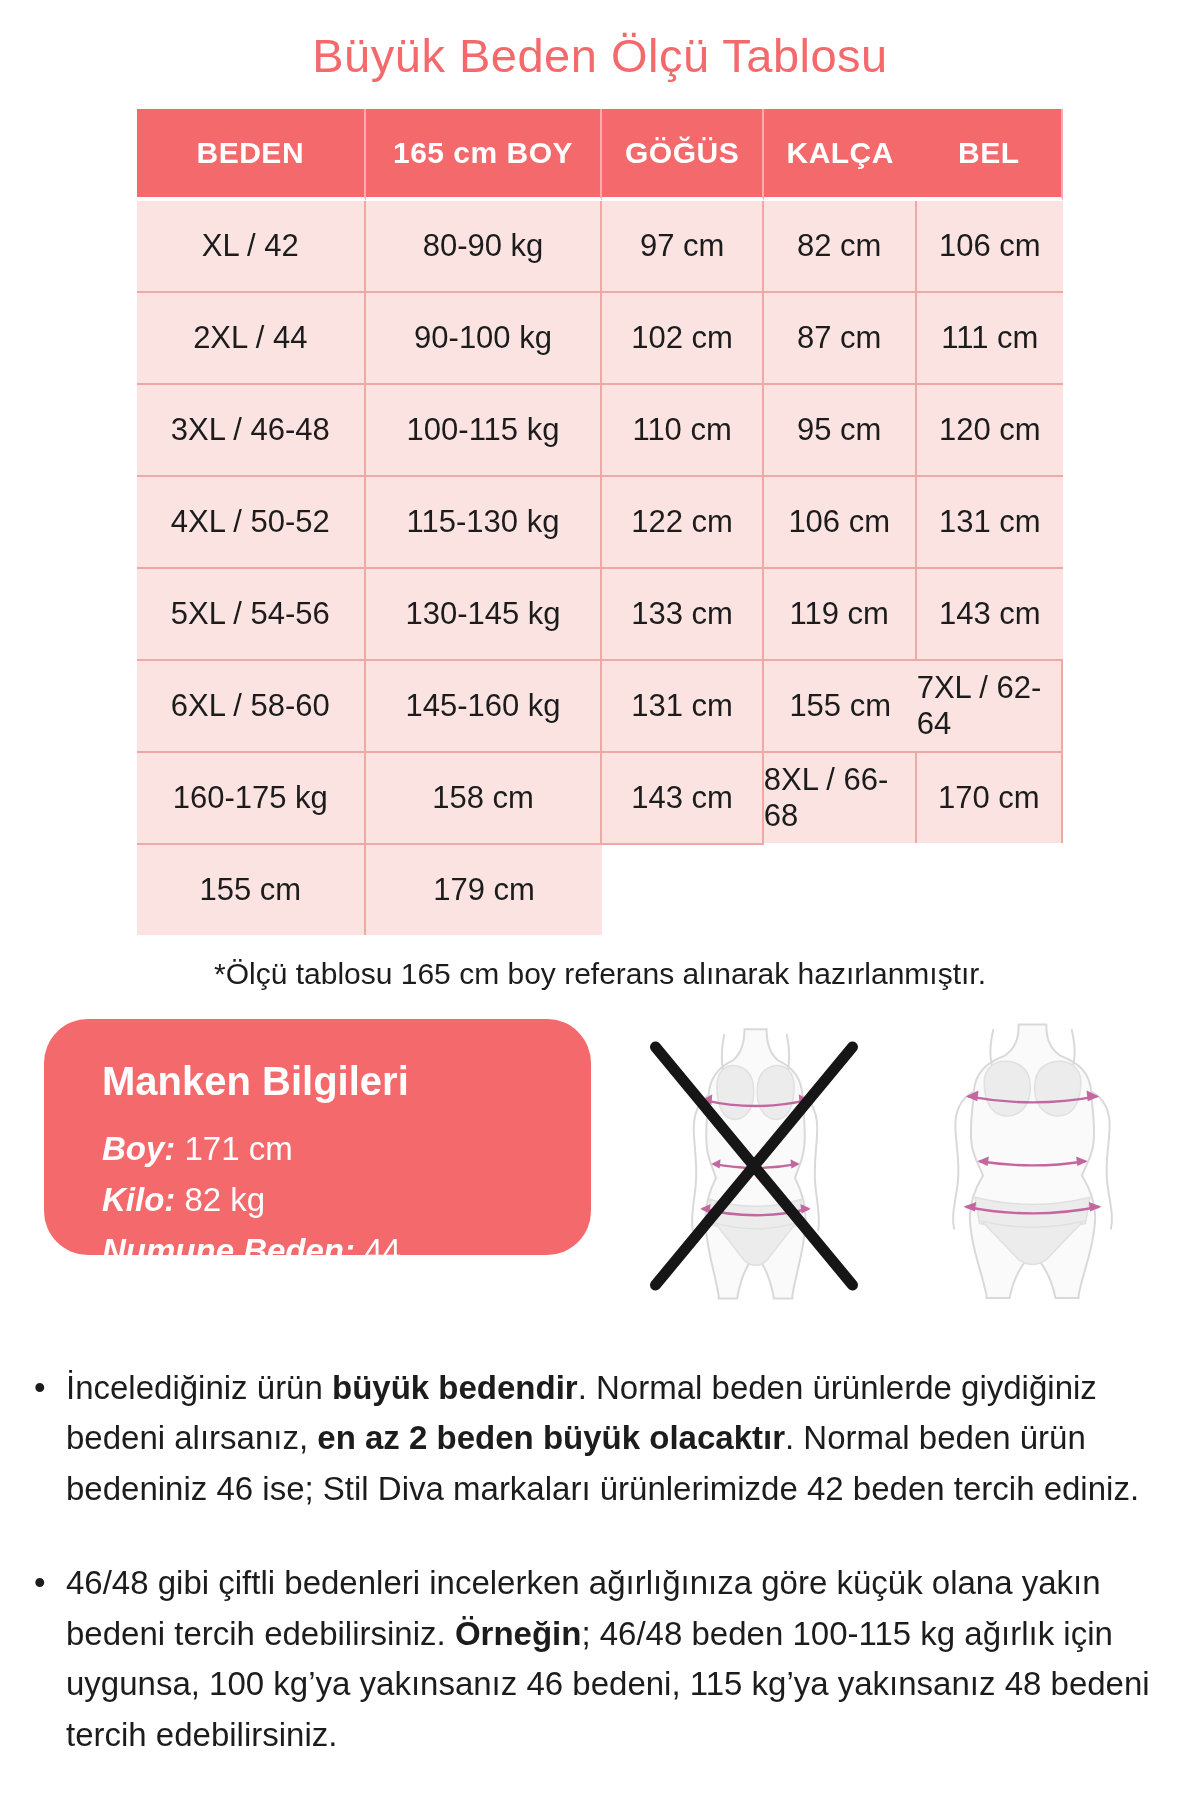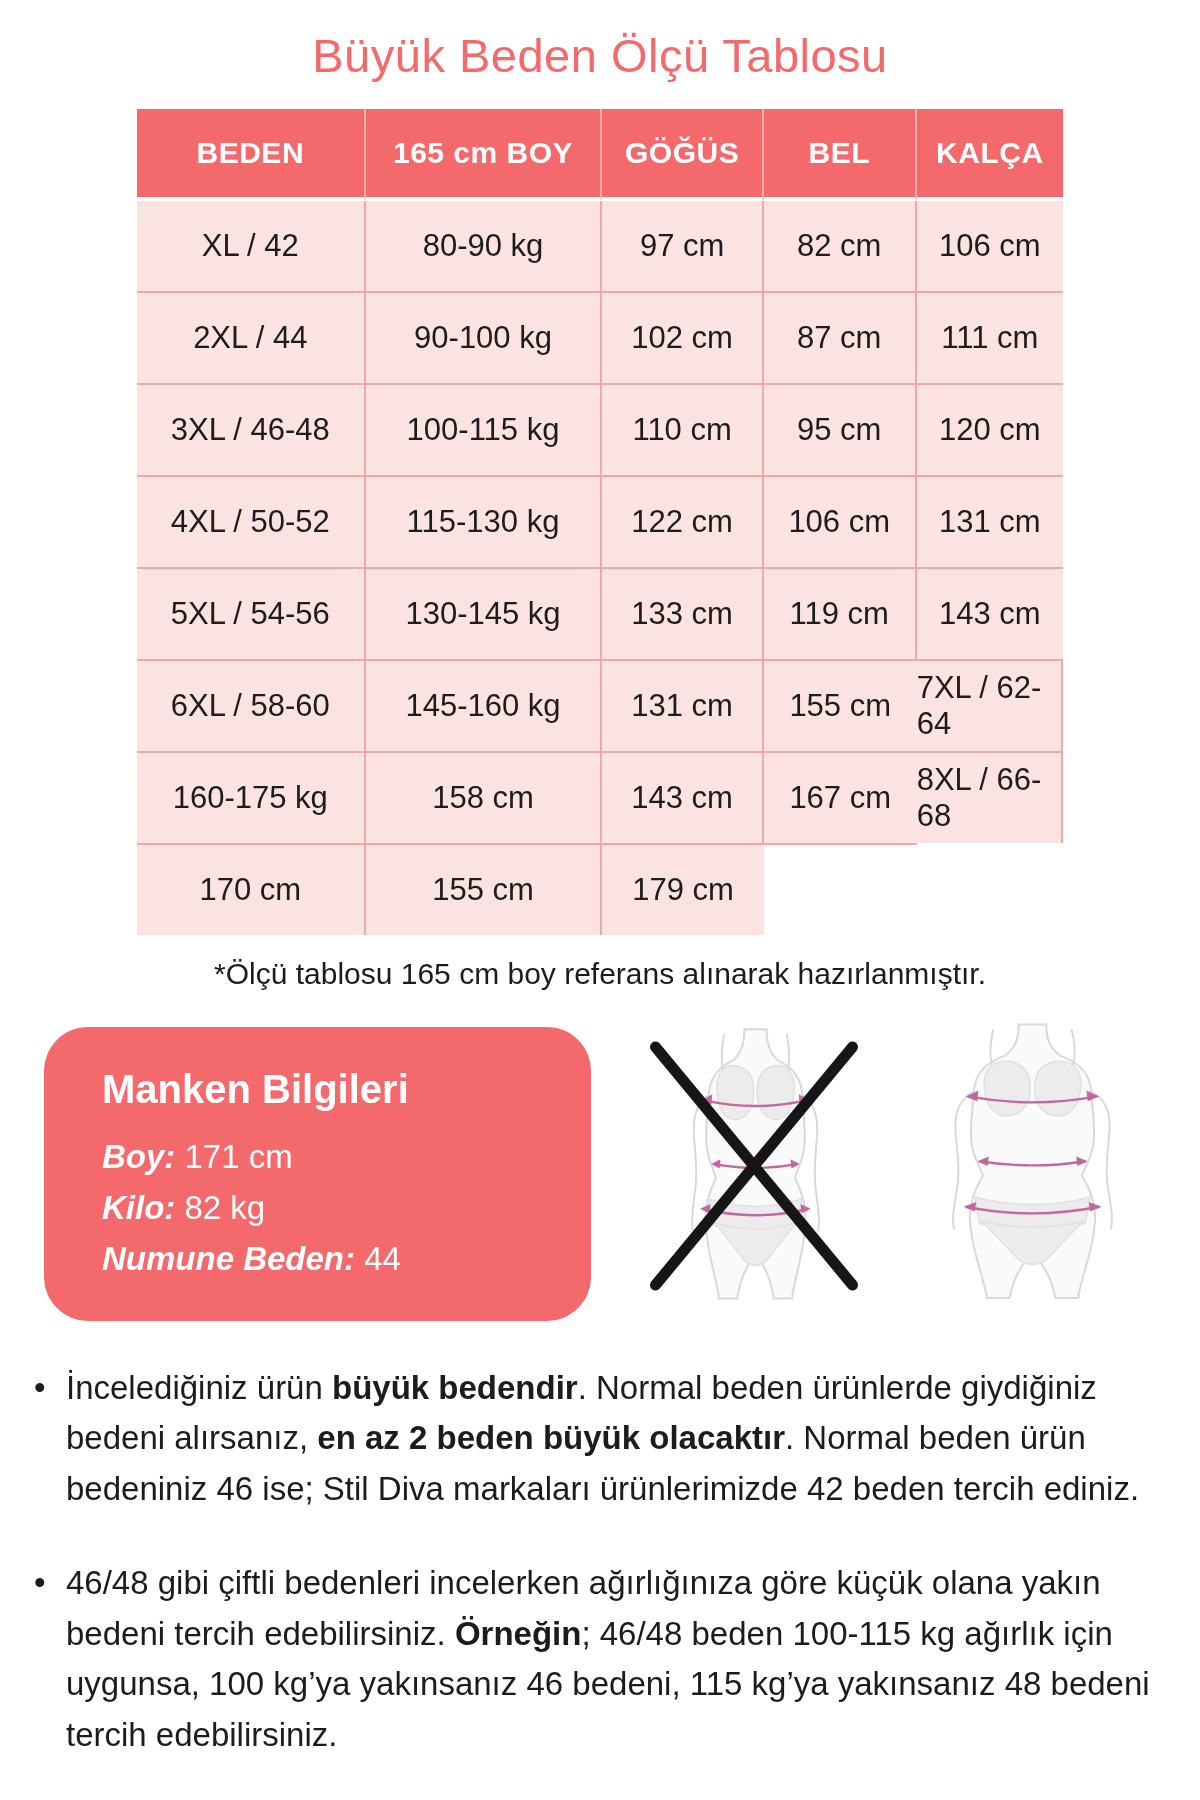--- a/index.html
+++ b/index.html
@@ -32,23 +32,23 @@
     color:var(--text);
   }
   .td.size{font-weight:400;}
   .td.last{border-right:none;}
   .td.bottom{border-bottom:none;}
   
   .footnote{margin-top:22px;text-align:center;font-size:30px;color:var(--text);}
   
   .info-row{position:relative;height:306px;margin-top:26px;}
   .model-box{
-    position:absolute;left:44px;top:2px;width:547px;height:294px;
+    position:absolute;left:44px;top:2px;width:547px;height:236px;
     background:var(--accent);border-radius:44px;box-sizing:border-box;
-    padding:40px 26px 0 58px;color:#fff;margin-top:8px;
+    padding:40px 26px 0 58px;color:#fff;
   }
   .model-title{font-size:40px;font-weight:700;margin:0 0 26px 0;}
   .mline{font-size:33px;margin-bottom:13px;font-weight:400;}
   .mline b{font-weight:700;font-style:italic;}
   .figures{position:absolute;left:600px;top:0;width:575px;height:300px;}
   .fb{fill:var(--figfill);stroke:var(--figline);stroke-width:2;vector-effect:non-scaling-stroke;}
   .arm{fill:none;stroke:var(--figline);stroke-width:2;vector-effect:non-scaling-stroke;}
   .fi{fill:var(--figinner);stroke:var(--figinnerline);stroke-width:1.5;vector-effect:non-scaling-stroke;}
   .ml{fill:none;stroke:var(--measure);stroke-width:2.4;vector-effect:non-scaling-stroke;}
   .ma{fill:var(--measure);}
@@ -66,22 +66,22 @@
 <body>
 
 <div class="page">
 
   <h1 class="title">Büyük Beden Ölçü Tablosu</h1>
 
   <div class="size-table">
       <div class="th">BEDEN</div>
       <div class="th">165 cm BOY</div>
       <div class="th">GÖĞÜS</div>
+      <div class="th last">KALÇA</div>
       <div class="th">BEL</div>
-      <div class="th last">KALÇA</div>
       <div class="td size">XL / 42</div>
       <div class="td">80-90 kg</div>
       <div class="td">97 cm</div>
       <div class="td">82 cm</div>
       <div class="td last">106 cm</div>
       <div class="td size">2XL / 44</div>
       <div class="td">90-100 kg</div>
       <div class="td">102 cm</div>
       <div class="td">87 cm</div>
       <div class="td last">111 cm</div>
@@ -101,21 +101,20 @@
       <div class="td">119 cm</div>
       <div class="td last">143 cm</div>
       <div class="td size">6XL / 58-60</div>
       <div class="td">145-160 kg</div>
       <div class="td">131 cm</div>
       <div class="td last">155 cm</div>
       <div class="td size">7XL / 62-64</div>
       <div class="td">160-175 kg</div>
       <div class="td">158 cm</div>
       <div class="td">143 cm</div>
-      <div class="td last">167 cm</div>
       <div class="td size bottom">8XL / 66-68</div>
       <div class="td bottom">170 cm</div>
       <div class="td bottom">155 cm</div>
       <div class="td last bottom">179 cm</div>
     </div>
 
   <div class="footnote">*Ölçü tablosu 165 cm boy referans alınarak hazırlanmıştır.</div>
 
   <div class="info-row">
 

